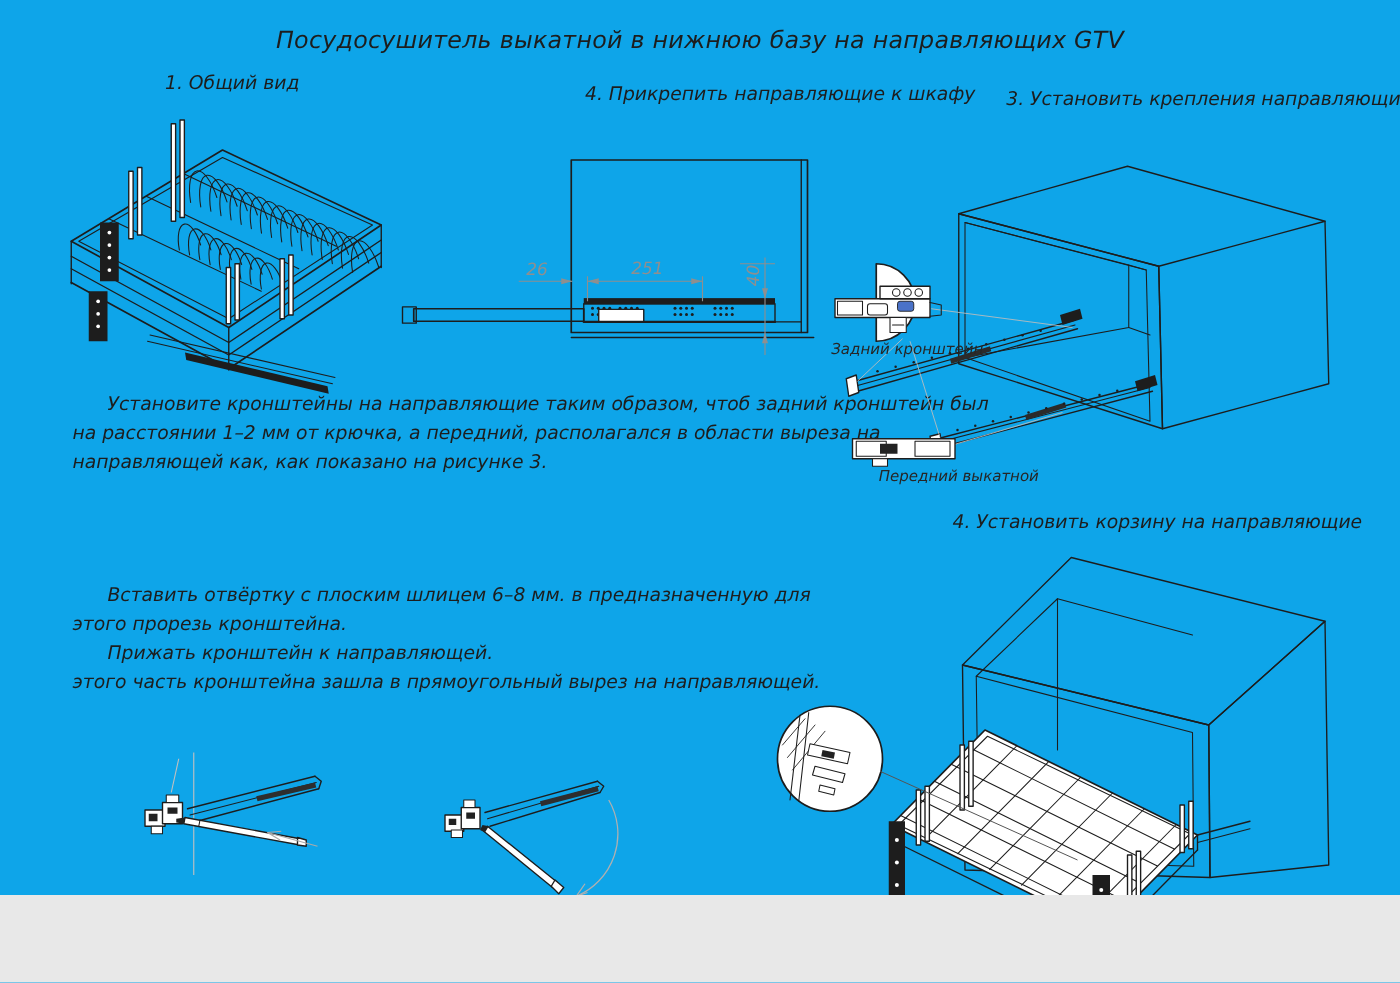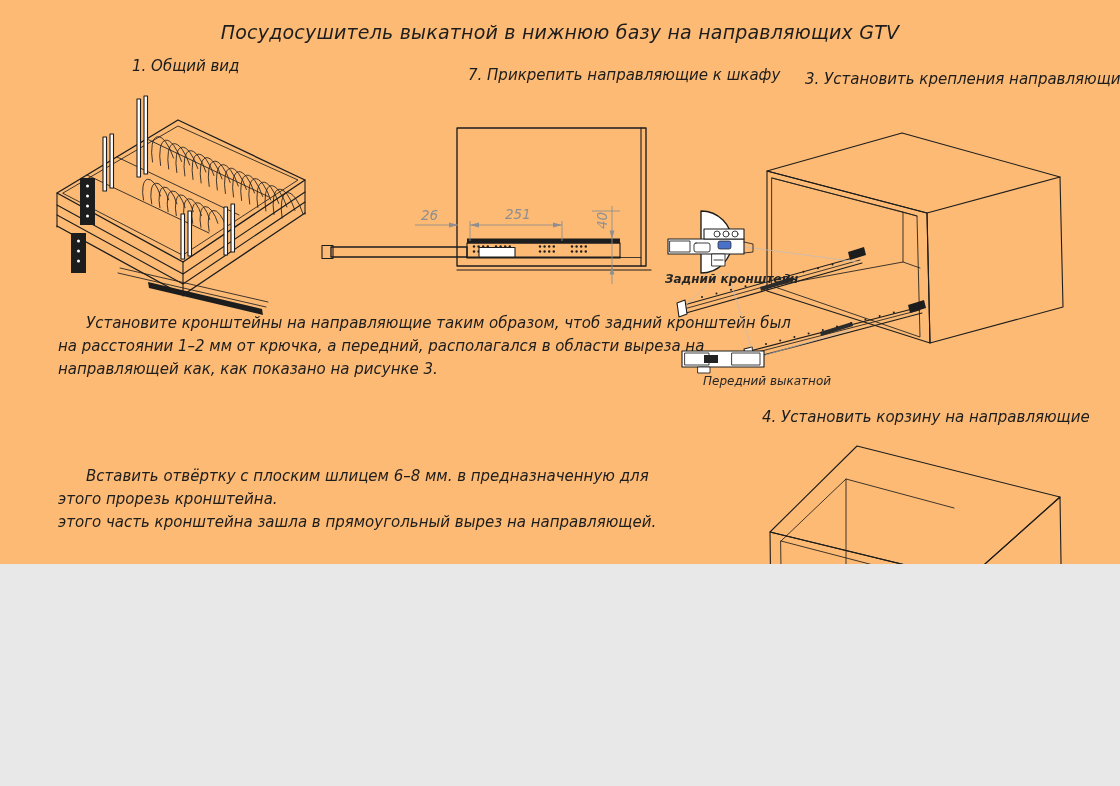--- a/index.html
+++ b/index.html
@@ -1,16 +1,16 @@
 <!DOCTYPE html>
 <html><head>
 <meta charset="utf-8">
 <style>
   html,body{margin:0;padding:0;background:#e8e8e8;}
-  .page{position:relative;width:1120px;height:564px;background:#fdba74;overflow:hidden;
+  .page{position:relative;width:1120px;height:716px;background:#0ea5e9;overflow:hidden;
         font-family:"DejaVu Sans",sans-serif;font-style:italic;color:#1d1d1d;}
   .abs{position:absolute;}
   .title{left:0;top:21px;width:1120px;text-align:center;font-size:19px;letter-spacing:.2px;white-space:nowrap;}
   .h{font-size:15px;white-space:nowrap;}
   .body-line{font-size:15px;line-height:23px;white-space:nowrap;}
   .indent{padding-left:28px;}
   .lbl{font-size:12px;white-space:nowrap;color:#262626;}
   svg{position:absolute;overflow:visible;}
   .ln{stroke:#1d1d1d;fill:none;stroke-width:1.1;stroke-linejoin:round;stroke-linecap:round;}
   .thin{stroke-width:.85;}
@@ -24,33 +24,34 @@
   .wht{fill:#fff;}
 </style>
 </head>
 <body>
 
 <div class="page">
 
   <div class="abs title">Посудосушитель выкатной в нижнюю базу на направляющих GTV</div>
 
   <div class="abs h" style="left:100px;top:57px;margin-left:32px;">1. Общий вид</div>
-  <div class="abs h" style="left:468px;top:66px;">7. Прикрепить направляющие к шкафу</div>
+  <div class="abs h" style="left:468px;top:66px;">4. Прикрепить направляющие к шкафу</div>
   <div class="abs h" style="left:805px;top:70px;">3. Установить крепления направляющих</div>
   <div class="abs h" style="left:762px;top:408px;">4. Установить корзину на направляющие</div>
 
   <div class="abs" style="left:58px;top:312px;">
     <div class="body-line indent">Установите кронштейны на направляющие таким образом, чтоб задний кронштейн был</div>
     <div class="body-line">на расстоянии 1–2 мм от крючка, а передний, располагался в области выреза на</div>
     <div class="body-line">направляющей как, как показано на рисунке 3.</div>
   </div>
 
   <div class="abs" style="left:58px;top:465px;font-style:italic;">
     <div class="body-line indent">Вставить отвёртку с плоским шлицем 6–8 мм. в предназначенную для</div>
     <div class="body-line">этого прорезь кронштейна.</div>
+    <div class="body-line indent">Прижать кронштейн к направляющей.</div>
     <div class="body-line">этого часть кронштейна зашла в прямоугольный вырез на направляющей.</div>
   </div>
 
   <svg style="left:25px;top:82px;" width="300" height="250" viewBox="25 82 300 250">
     <g>
       <path class="ln thick" d="M57,193 L178,120 L305,180 L183,262 Z"></path>
       <path class="ln thin" d="M63,193 L178,126 L298,180 L183,255 Z"></path>
       <path class="ln thin" d="M87,175 L209,233"></path>
       <path class="ln thin" d="M117,157 L239,215"></path>
       <path class="ln thin" d="M147,139 L269,197"></path>
@@ -259,21 +260,21 @@
       <path class="ln thin" d="M744,242 L753,244 L753,252 L744,253"></path>
     </g>
     <g>
       <rect class="ln wht" x="682" y="351" width="82" height="16"></rect>
       <rect class="ln thin wht" x="685" y="353" width="24" height="12"></rect>
       <rect fill="#222" x="704" y="355" width="14" height="8"></rect>
       <rect class="ln thin wht" x="732" y="353" width="28" height="12"></rect>
       <rect class="ln thin wht" x="698" y="367" width="12" height="6"></rect>
     </g>
   </svg>
-  <div class="abs lbl" style="left:665px;top:272px;font-weight:bold;">Задний кронштейн</div>
+  <div class="abs lbl" style="left:665px;top:272px;">Задний кронштейн</div>
   <div class="abs lbl" style="left:703px;top:374px;">Передний выкатной</div>
 
   <svg style="left:600px;top:428px;" width="520" height="355" viewBox="600 428 520 355">
     <g>
       <path class="ln" d="M770,532 L857,446 L1060,497 L967,580 Z"></path>
       <path class="ln" d="M967,580 L1060,497 L1063,692 L968,702 Z"></path>
       <path class="ln" d="M770,532 L967,580 L968,702 L772,696 Z"></path>
       <path class="ln thin" d="M781,541 L954,586 L955,693 L783,688 Z"></path>
       <path class="ln thin" d="M781,541 L846,479 L954,508"></path>
       <line class="ln thin" x1="846" y1="479" x2="846" y2="600"></line>

